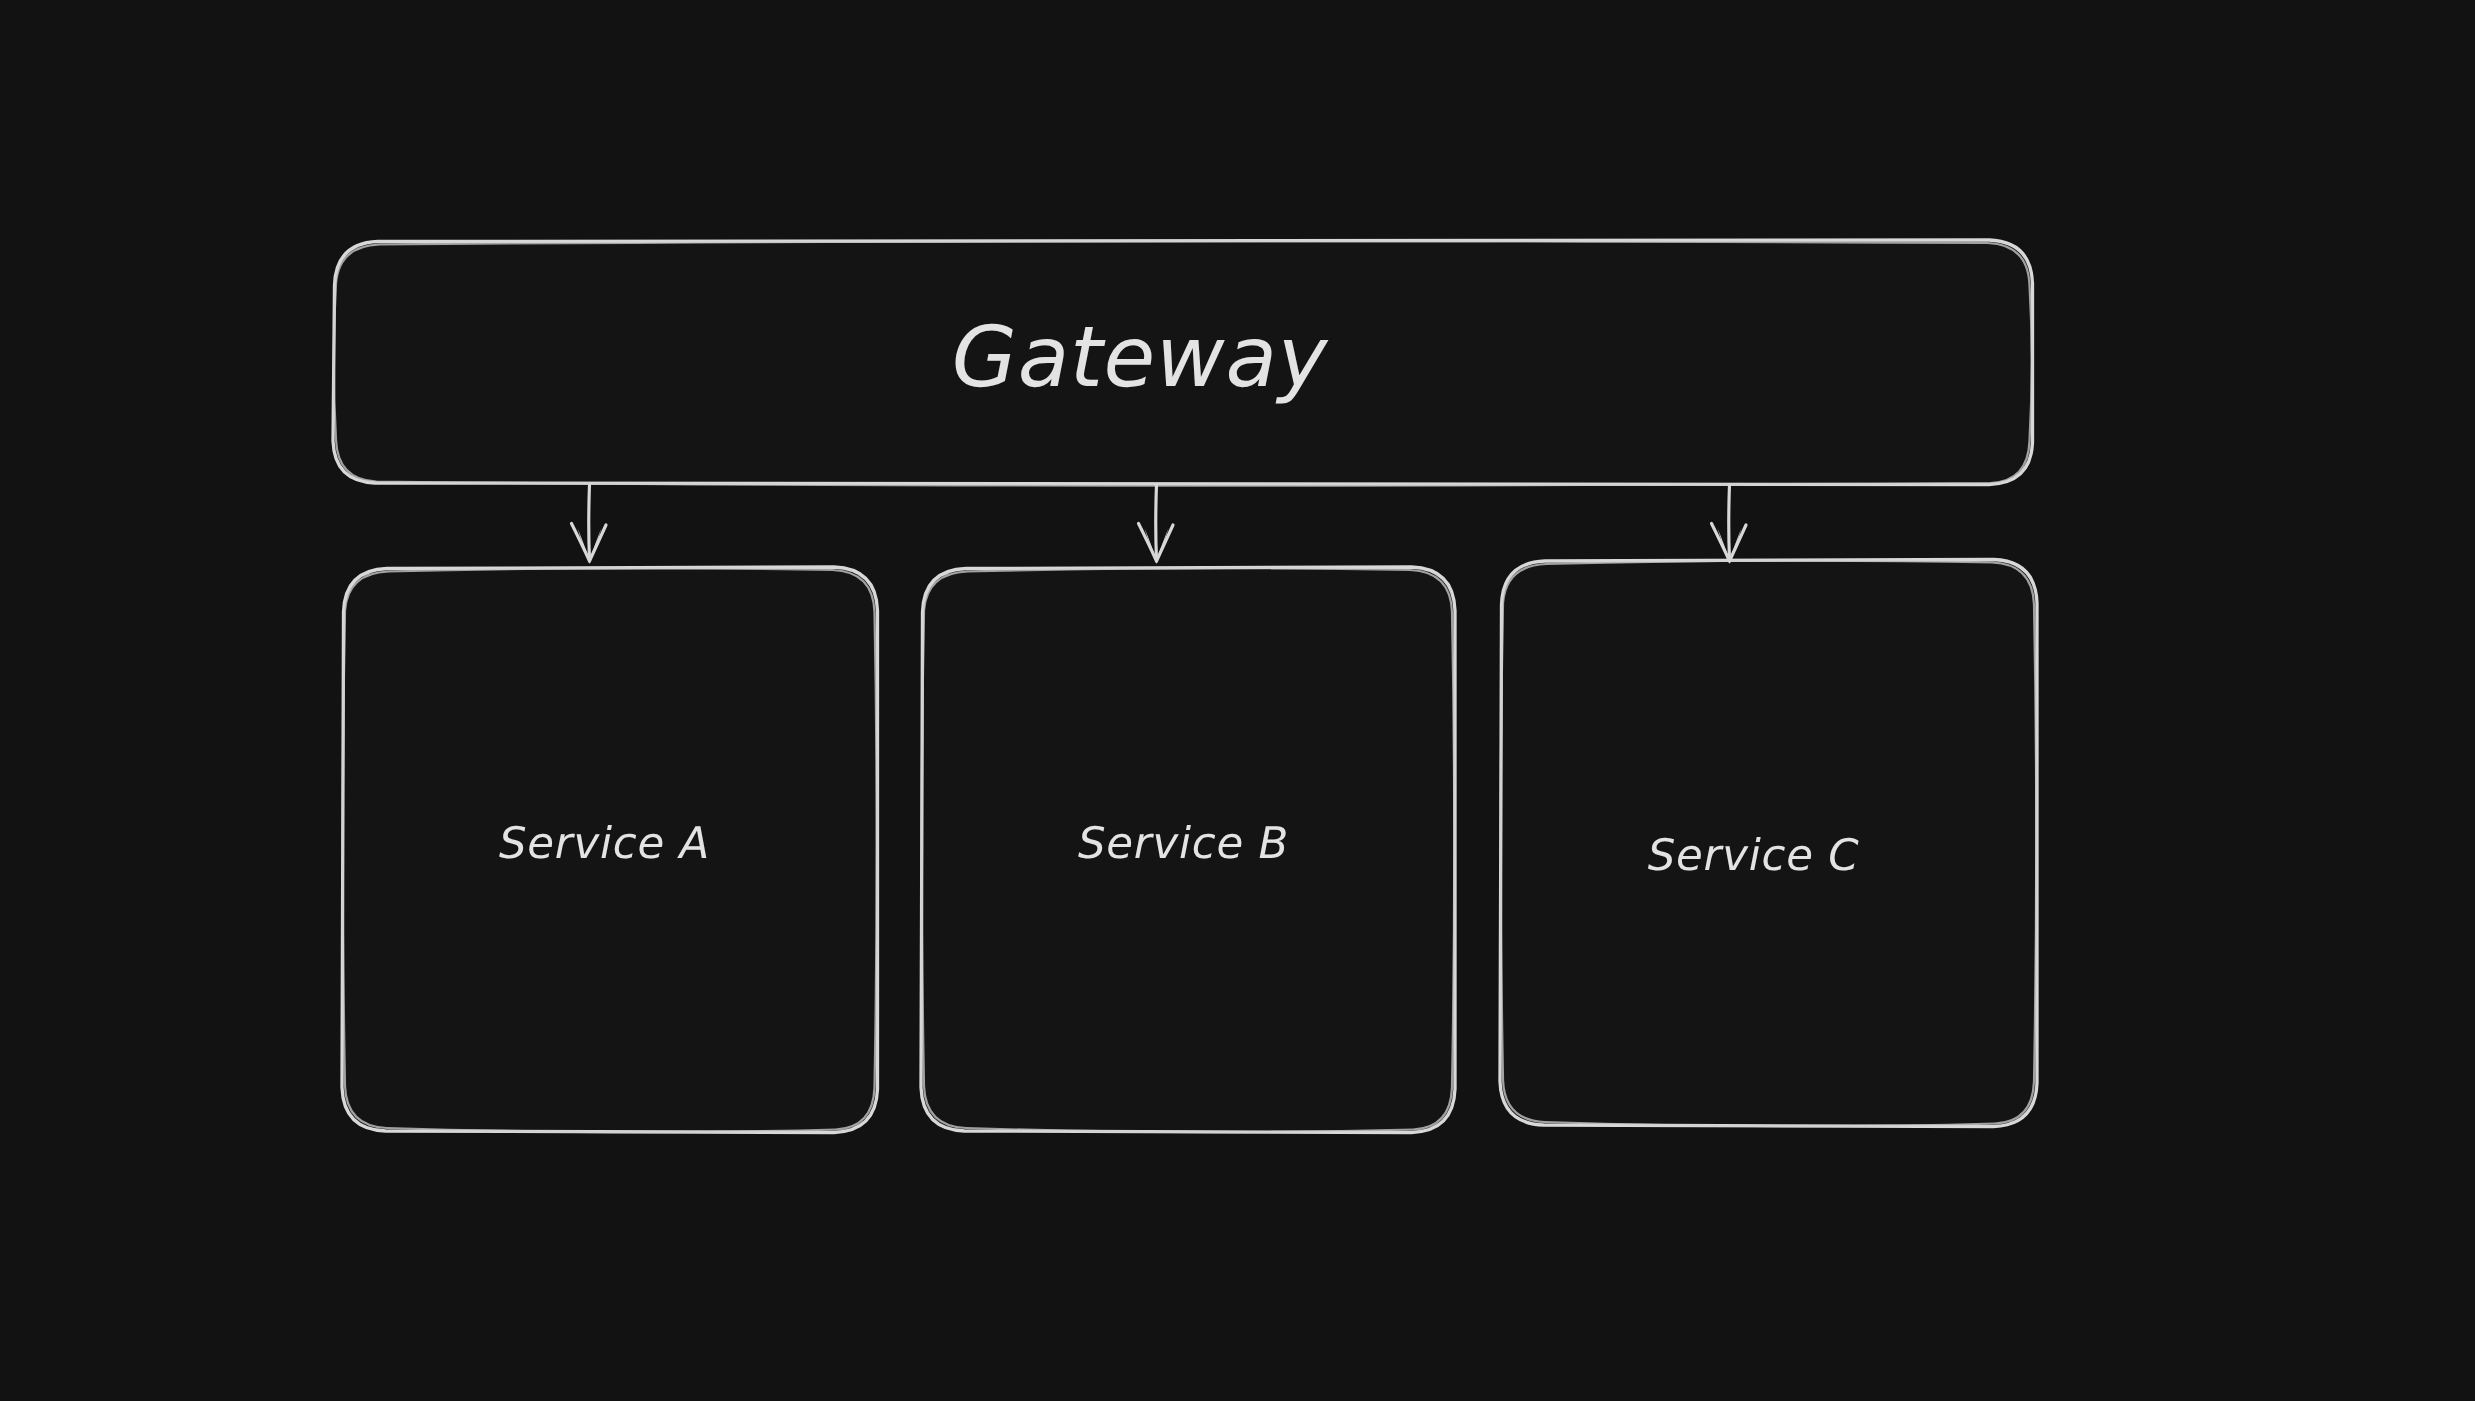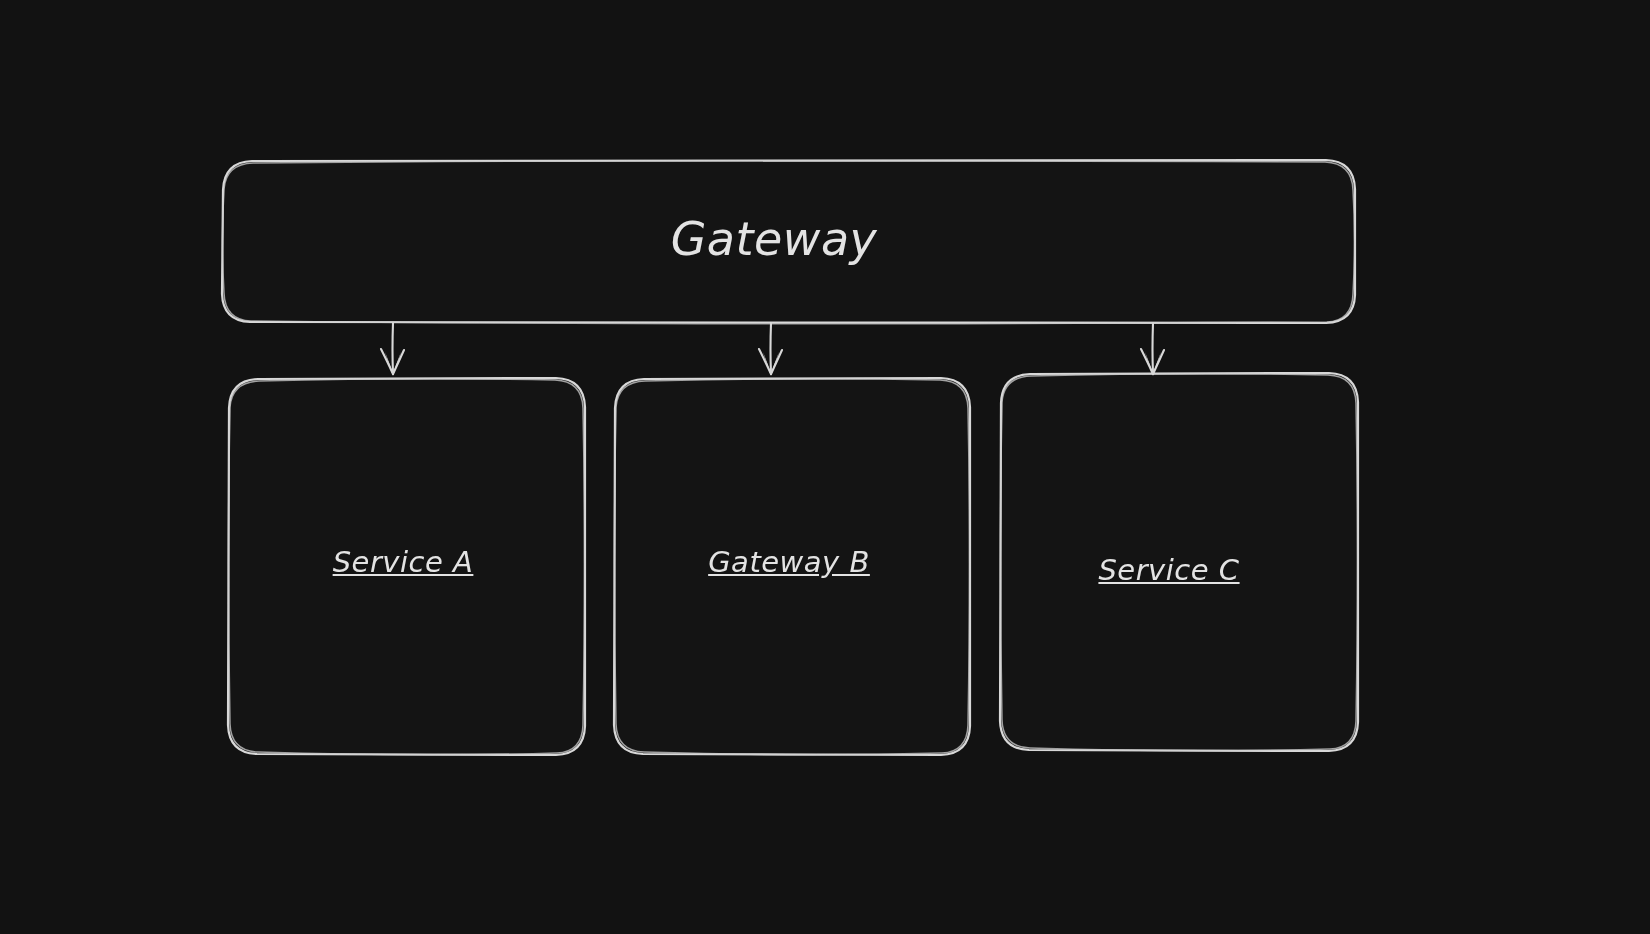--- a/index.html
+++ b/index.html
@@ -32,26 +32,24 @@
     font-family: "DejaVu Sans", sans-serif;
     font-style: italic;
     font-weight: 400;
     letter-spacing: 0.5px;
     white-space: nowrap;
     text-align: center;
     transform: translate(-50%, -50%);
     pointer-events: none;
   }
   .label-gateway {
-    font-size: 46px;
-    margin-left: 14px;
+    font-size: 56px;
   }
   .label-service {
     font-size: 29px;
-    text-decoration: underline;
   }
   .hit {
     position: absolute;
   }
 </style>
 </head>
 <body>
 
 <div id="canvas">
 
@@ -96,21 +94,21 @@
       <path d="M 1141,349 Q 1148,363 1153,374" fill="none" stroke="#d8d8d8" stroke-width="2.1" stroke-linecap="round"></path>
       <path d="M 1164,350 Q 1158,363 1153,374" fill="none" stroke="#d8d8d8" stroke-width="2.1" stroke-linecap="round"></path>
       <path d="M 1145,352 Q 1150,364 1153,374 Q 1156,364 1161,352 Q 1157,366 1153,376 Q 1149,366 1145,352 Z" fill="#d8d8d8" opacity="0.9"></path>
     </g>
   </svg>
 
   <div class="node-label label-gateway" style="left:760px; top:239px;">Gateway</div>
 
   <div class="node-label label-service" style="left:403px; top:562px;">Service A</div>
 
-  <div class="node-label label-service" style="left:789px; top:562px;">Gateway B</div>
+  <div class="node-label label-service" style="left:789px; top:562px;">Service B</div>
 
   <div class="node-label label-service" style="left:1169px; top:570px;">Service C</div>
 
   <div class="hit" style="left:222px; top:160px; width:1133px; height:163px;"></div>
   <div class="hit" style="left:228px; top:378px; width:357px; height:377px;"></div>
   <div class="hit" style="left:614px; top:378px; width:356px; height:377px;"></div>
   <div class="hit" style="left:1000px; top:373px; width:358px; height:379px;"></div>
 
 </div>
 

